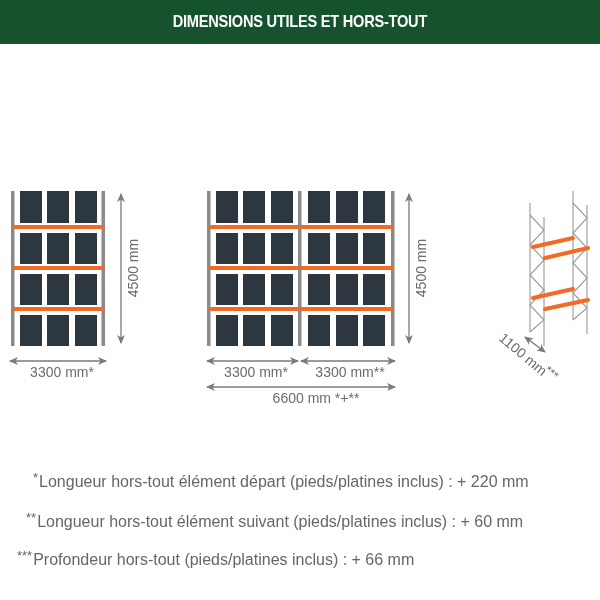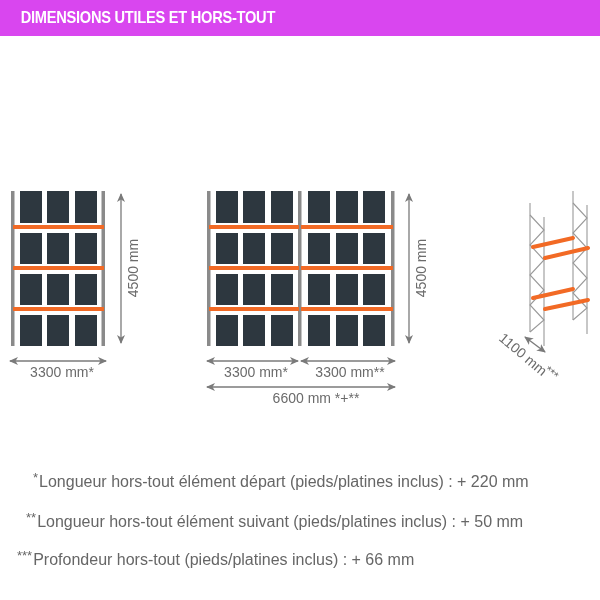--- a/index.html
+++ b/index.html
@@ -1,19 +1,19 @@
 <!DOCTYPE html>
 <html><head>
   <meta charset="utf-8">
   <style>
     html, body { margin: 0; padding: 0; background: #ffffff; }
     body { width: 600px; height: 600px; position: relative; overflow: hidden;
            font-family: "Liberation Sans", "DejaVu Sans", sans-serif; color: #6b6b6b; }
-    .header { position: absolute; left: 0; top: 0; width: 600px; height: 36px;
-              background: #d946ef; display: flex; align-items: center; justify-content: flex-start; }
+    .header { position: absolute; left: 0; top: 0; width: 600px; height: 44px;
+              background: #14532d; display: flex; align-items: center; justify-content: center; }
     .header-title { color: #ffffff; font-weight: bold; font-size: 17px; letter-spacing: -0.3px;
                     transform: scaleX(0.86); font-family: "Liberation Sans", sans-serif; }
     svg.diagram { position: absolute; left: 0; top: 0; }
     .notes { position: absolute; left: 0; top: 462px; width: 600px; }
     .note { position: absolute; font-size: 16px; color: #666666; white-space: nowrap;
             font-family: "Liberation Sans", sans-serif; }
     .note .mark { font-size: 13px; vertical-align: 5px; margin-right: 1px; }
     .dim-text { font-family: "Liberation Sans", sans-serif; fill: #6b6b6b; font-size: 14px; }
   </style>
 </head>
@@ -136,18 +136,18 @@
   <line x1="525" y1="337" x2="545" y2="352" stroke="#7a7a7a" stroke-width="1.3" marker-start="url(#ah)" marker-end="url(#ah)"></line>
   <text class="dim-text" transform="translate(520,358) rotate(40)" text-anchor="middle">1100 mm</text>
   <text class="dim-text" transform="translate(549,376) rotate(40)" text-anchor="middle" style="font-size:12px">***</text>
 </svg>
 
 <div class="notes">
   <div class="note" style="left:33px; top:8px;">
     <span class="mark">*</span><span>Longueur hors-tout élément départ (pieds/platines inclus) : + 220 mm</span>
   </div>
   <div class="note" style="left:26px; top:48px;">
-    <span class="mark">**</span><span>Longueur hors-tout élément suivant (pieds/platines inclus) : + 50 mm</span>
+    <span class="mark">**</span><span>Longueur hors-tout élément suivant (pieds/platines inclus) : + 60 mm</span>
   </div>
   <div class="note" style="left:17px; top:86px;text-align:right;">
     <span class="mark">***</span><span>Profondeur hors-tout (pieds/platines inclus) : + 66 mm</span>
   </div>
 </div>
 
 </body></html>

